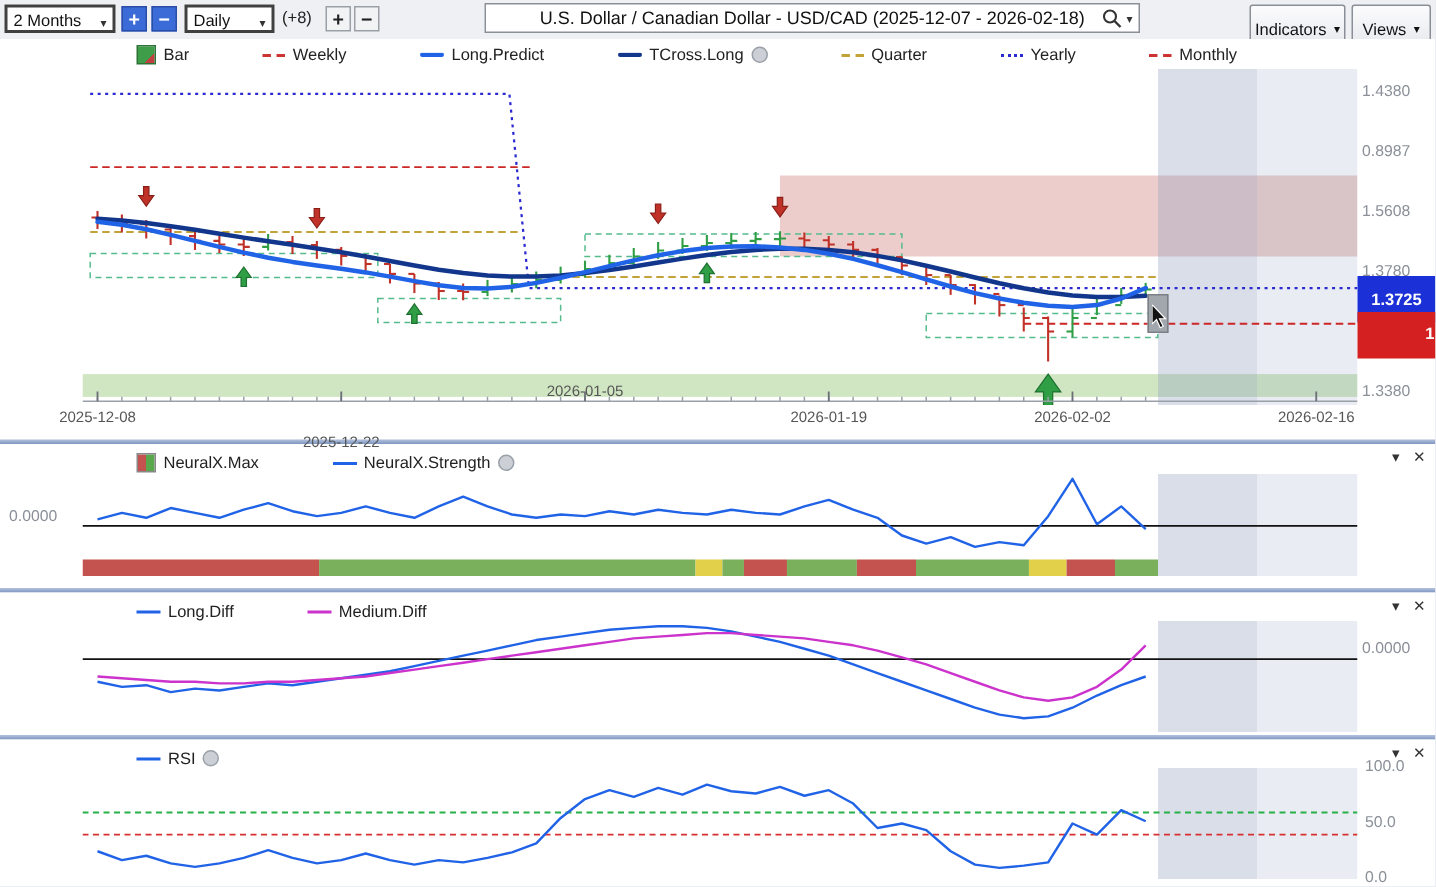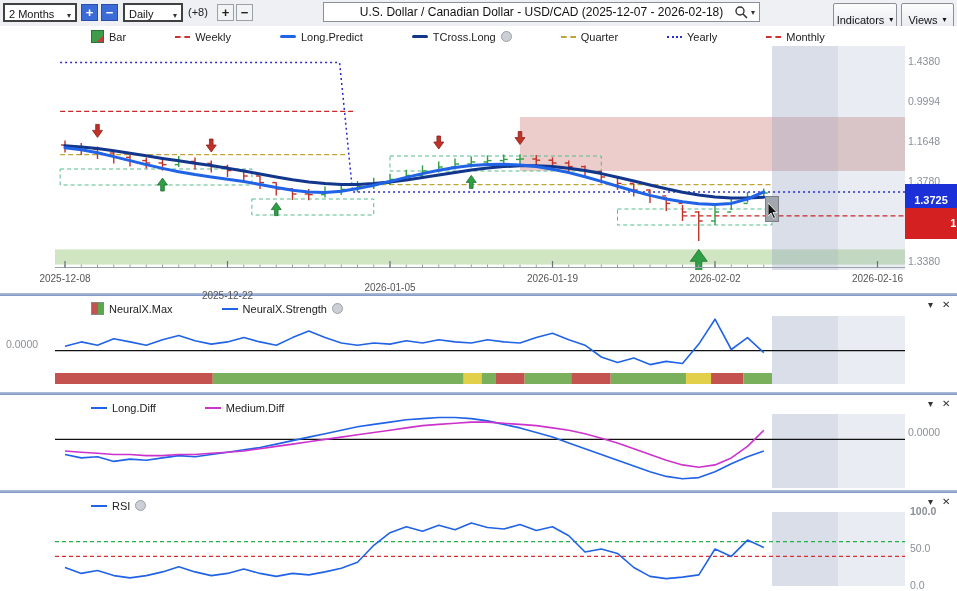--- a/index.html
+++ b/index.html
@@ -404,30 +404,30 @@
   </div>
   <svg id="svg-rsi" style="left:55px;top:512px" width="850" height="74">
       <rect x="717" y="0" width="133" height="74" fill="rgba(145,160,190,0.20)"></rect>
       <rect x="717" y="0" width="66" height="74" fill="rgba(145,160,190,0.18)"></rect>
       <line x1="0" y1="29.6" x2="850" y2="29.6" stroke="#28b048" stroke-width="1.3" stroke-dasharray="4 3"></line>
       <line x1="0" y1="44.4" x2="850" y2="44.4" stroke="#d83030" stroke-width="1.3" stroke-dasharray="4 3"></line>
       <polyline stroke="#2063e6" stroke-width="1.6" stroke-linejoin="round" points="10.0,55.5 26.3,61.4 42.5,58.5 58.8,63.6 75.0,65.9 91.3,63.6 107.5,59.9 123.8,54.8 140.0,59.9 156.3,63.6 172.5,61.4 188.8,57.0 205.0,61.4 221.3,64.4 237.5,61.4 253.8,62.9 270.0,59.9 286.3,56.2 302.5,50.3 318.8,33.3 335.0,20.7 351.3,14.8 367.5,19.2 383.8,13.3 400.0,17.8 416.3,11.1 432.5,15.5 448.8,17.0 465.0,12.6 481.3,18.5 497.5,14.8 513.8,23.7 530.0,40.0 546.3,37.0 562.5,41.4 578.8,55.5 595.0,64.4 611.3,66.6 627.5,65.1 643.8,62.9 660.0,37.0 676.3,44.4 692.5,28.1 708.8,35.5" fill="none"></polyline>
     </svg>
 
 <div class="axis-label" style="left: 908px; top: 55px;">1.4380</div>
-    <div class="axis-label" style="left: 908px; top: 95px;">0.9994</div>
-    <div class="axis-label" style="left: 908px; top: 135px;">1.1648</div>
+    <div class="axis-label" style="left: 908px; top: 95px;">0.8987</div>
+    <div class="axis-label" style="left: 908px; top: 135px;">1.5608</div>
     <div class="axis-label" style="left: 908px; top: 175px;">1.3780</div>
     <div class="axis-label" style="left: 908px; top: 255px;">1.3380</div>
     <div class="xlab" style="left: 25px; top: 273px;">2025-12-08</div>
     <div class="xlab" style="left: 187.5px; top: 273px; margin-top: 17px;">2025-12-22</div>
-    <div class="xlab" style="left: 350px; top: 282px; text-align: center;">2026-01-05</div>
+    <div class="xlab" style="left: 350px; top: 256px; text-align: center;">2026-01-05</div>
     <div class="xlab" style="left: 512.5px; top: 273px;">2026-01-19</div>
     <div class="xlab" style="left: 675px; top: 273px;">2026-02-02</div>
     <div class="xlab" style="left: 837.5px; top: 273px;">2026-02-16</div>
     <div class="badge" style="left: 905px; top: 184px; background: rgb(27, 48, 214);">1.3725</div>
     <div class="badge" style="left: 905px; top: 207.8px; background: rgb(212, 32, 32); padding-left: 36px;">1.3606</div>
     <div class="axis-label" style="left: 6px; top: 337.56px;">0.0000</div>
     <div class="axis-label" style="left: 908px; top: 426.438px;">0.0000</div>
-    <div class="axis-label" style="left: 910px; top: 505px; font-weight: bold;">100.0</div>
+    <div class="axis-label" style="left: 910px; top: 505px;">100.0</div>
     <div class="axis-label" style="left: 910px; top: 542px;">50.0</div>
     <div class="axis-label" style="left: 910px; top: 579px;">0.0</div>
   </div>
 
 </body></html>

